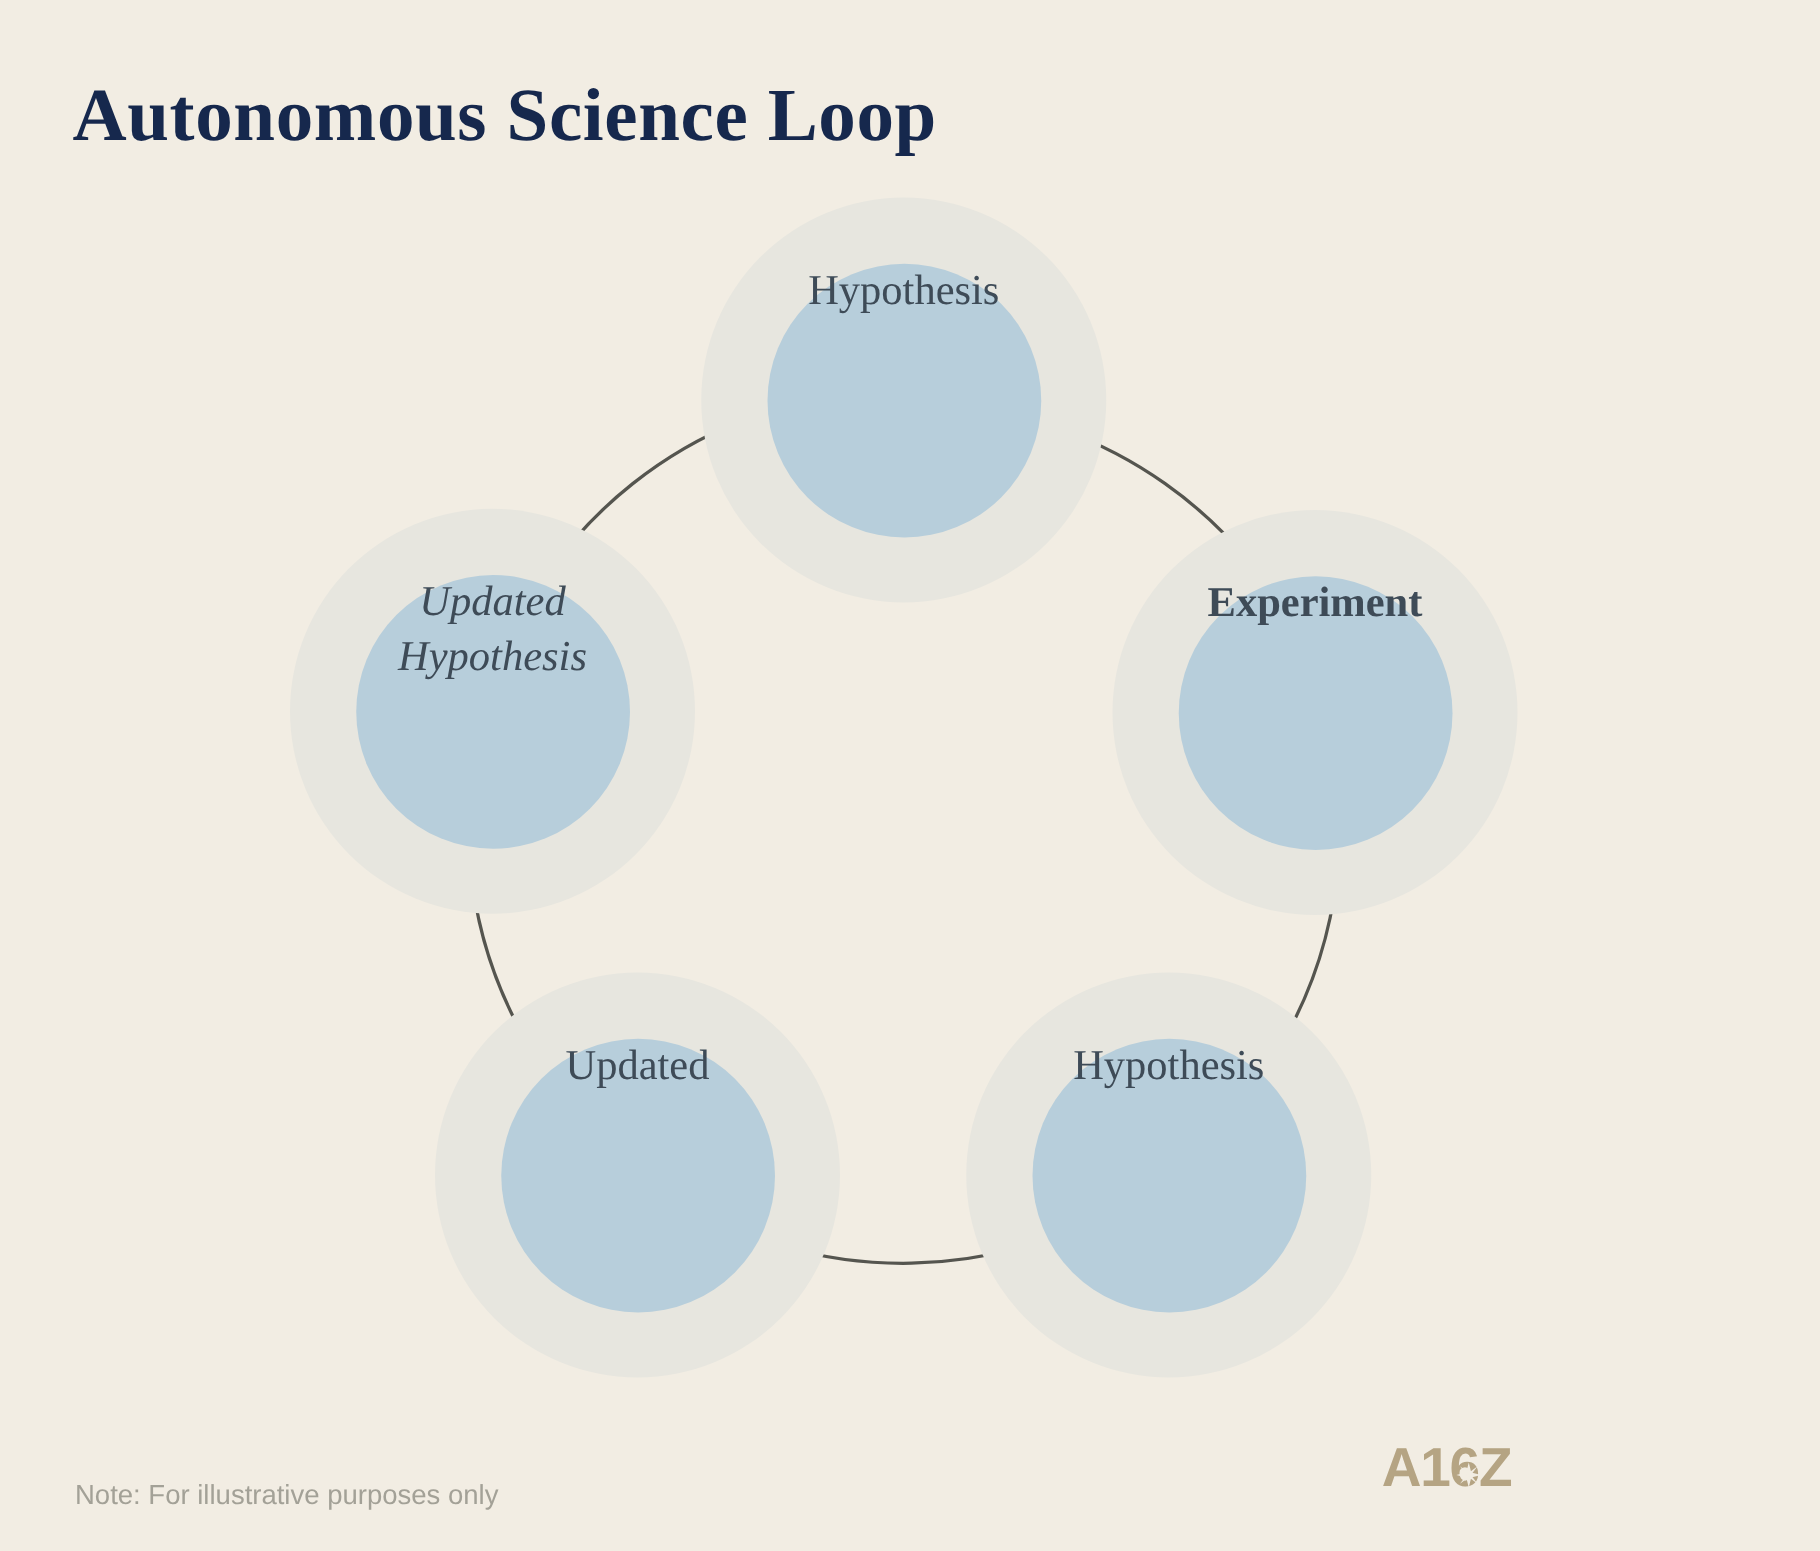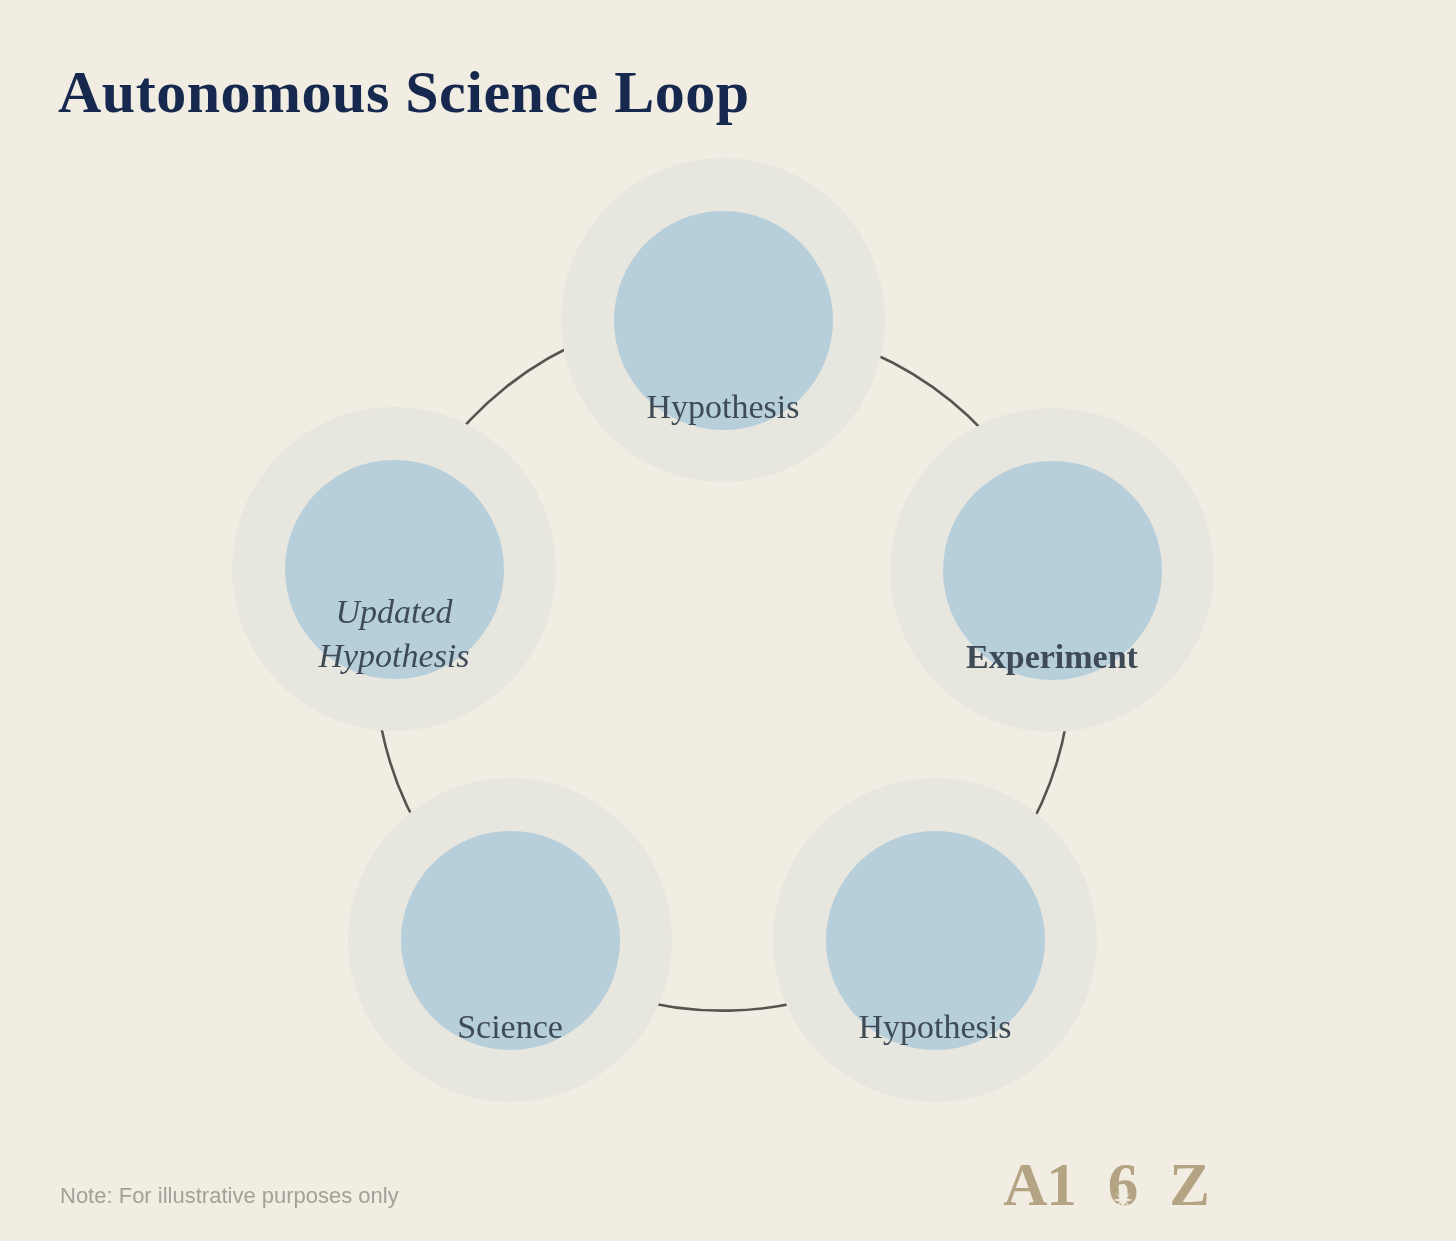--- a/index.html
+++ b/index.html
@@ -52,21 +52,21 @@
     display:flex;
     align-items:center;
     justify-content:center;
   }
   .node-circle{
     width:219px;
     height:219px;
     border-radius:50%;
     background:var(--circle-color);
     display:flex;
-    align-items:flex-end;
+    align-items:flex-start;
     justify-content:center;
     text-align:center;
   }
   .node-label{
     font-family:"Liberation Serif", serif;
     font-size:34px;
     line-height:1.3;
     color:var(--node-text-color);
     padding:0 14px;
   }
@@ -75,28 +75,27 @@
     left:60px;
     top:1183px;
     font-family:"Liberation Sans", sans-serif;
     font-size:22px;
     color:var(--note-color);
   }
   .logo{
     position:absolute;
     right:62px;
     top:1150px;
-    font-family:Liberation Serif, serif;
+    font-family:Liberation Sans, sans-serif;
     font-weight:600;
-    font-size:61px;
+    font-size:44px;
     letter-spacing:-1px;
     color:var(--logo-color);
     display:flex;
     align-items:baseline;
-    gap:32px;
   }
   .logo-six{
     position:relative;
     display:inline-block;
   }
   .logo-star{
     position:absolute;
     left:5px;
     bottom:10px;
     width:20px;
@@ -137,21 +136,21 @@
   </div>
 
   <div class="node" style="left:773px; top:778px;">
     <div class="node-circle">
       <div class="node-label">Hypothesis</div>
     </div>
   </div>
 
   <div class="node" style="left:348px; top:778px;">
     <div class="node-circle">
-      <div class="node-label">Science</div>
+      <div class="node-label">Updated</div>
     </div>
   </div>
 
   <div class="node" style="left:232px; top:407px;font-style:italic;">
     <div class="node-circle">
       <div class="node-label">Updated Hypothesis</div>
     </div>
   </div>
 
   <div class="note-text">Note: For illustrative purposes only</div>

